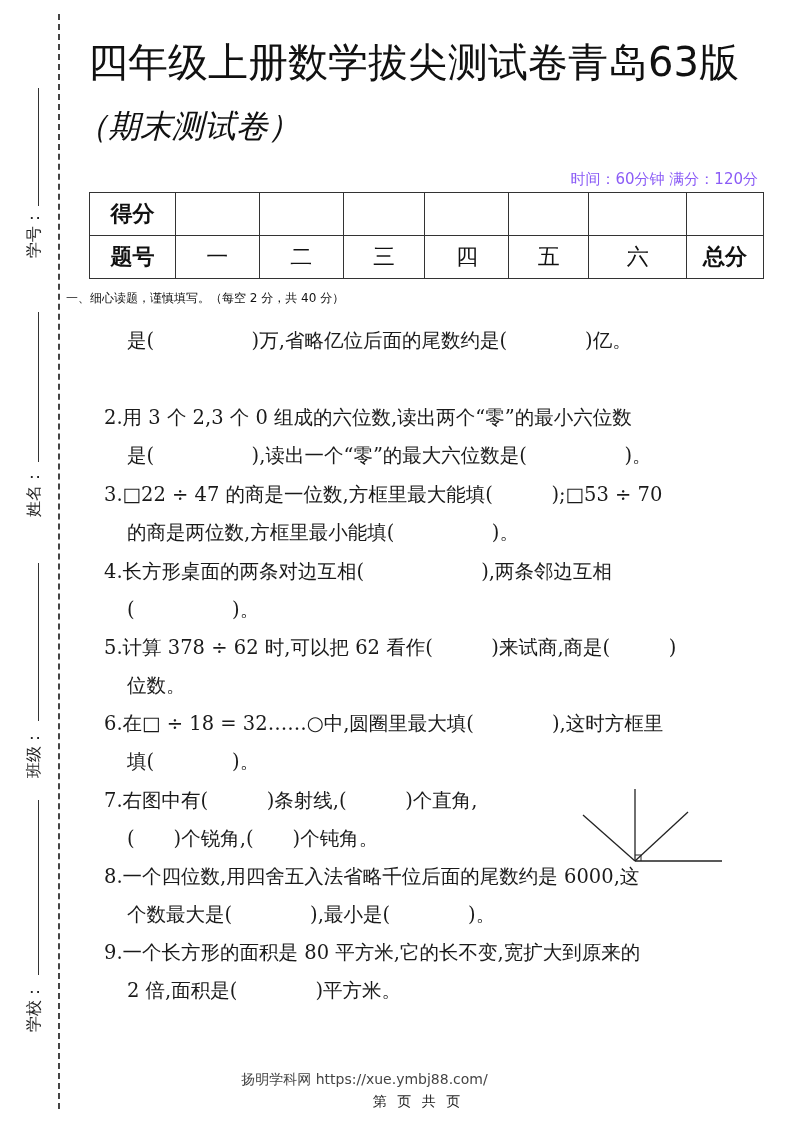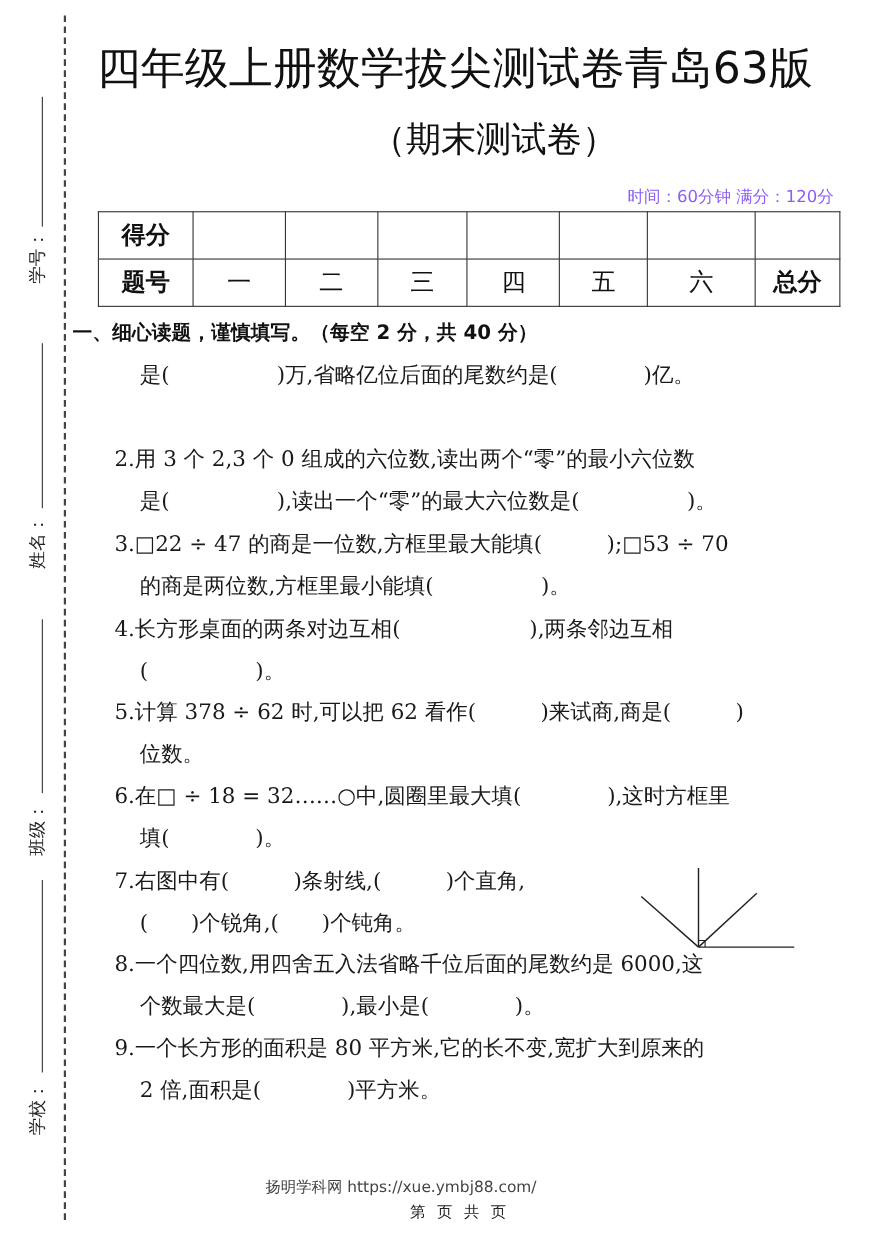--- a/index.html
+++ b/index.html
@@ -22,43 +22,43 @@
       font-family: "DejaVu Sans", sans-serif; font-size: 16px; white-space: nowrap; color: #222;
     }
 
     
     .title {
       position: absolute; left: 88px; top: 34px; width: 690px; 
       font-family: "DejaVu Sans", sans-serif; font-size: 40px; letter-spacing: 0px; color: #111;
       line-height: 56px;
     }
     .subtitle {
-      position: absolute; left: 104px; top: 102px; width: 690px; text-align: center;
-      font-family: "DejaVu Sans", sans-serif; font-size: 32px; color: #111; line-height: 48px;
+      position: absolute; left: 76px; top: 102px; width: 690px; text-align: left;
+      font-family: "DejaVu Sans", sans-serif; font-size: 32px; color: #111; line-height: 48px; font-style: italic;
     }
     .time-info {
       position: absolute; right: 35px; top: 170px;
       font-family: "DejaVu Sans", sans-serif; font-size: 15px; color: #8b5cf6; margin-left: 28px;
     }
 
     
     table.score {
       position: absolute; left: 89px; top: 192px; width: 675px; border-collapse: collapse;
       font-family: "DejaVu Serif", serif; font-size: 22px;
     }
     table.score td {
       border: 1.5px solid #333; height: 42px; text-align: center; vertical-align: middle;
       color: #111; padding: 0;
     }
     table.score td.head { font-family: "DejaVu Sans", sans-serif; font-weight: bold; }
 
     
     .section-head {
       position: absolute; left: 66px; top: 290px;
-      font-family: "DejaVu Sans", sans-serif; font-size: 18px; font-weight: bold; color: #111;
+      font-family: "DejaVu Sans", sans-serif; font-size: 12px; font-weight: normal; color: #111;
     }
     .question {
       position: absolute; left: 104px; width: 620px;
       font-family: "DejaVu Serif", serif; font-size: 19.5px; line-height: 38px; color: #1a1a1a;
       text-align: justify;
     }
     .question .num { display: inline-block; }
     .question .cont { padding-left: 23px; }
 
     

